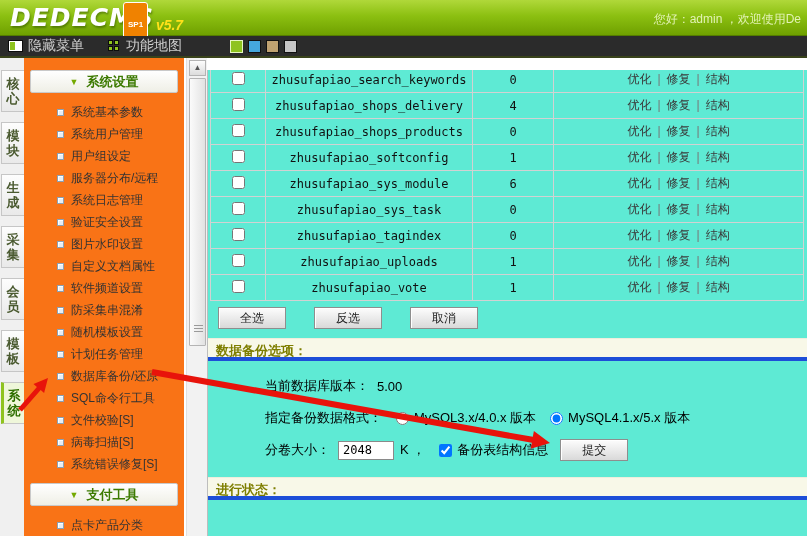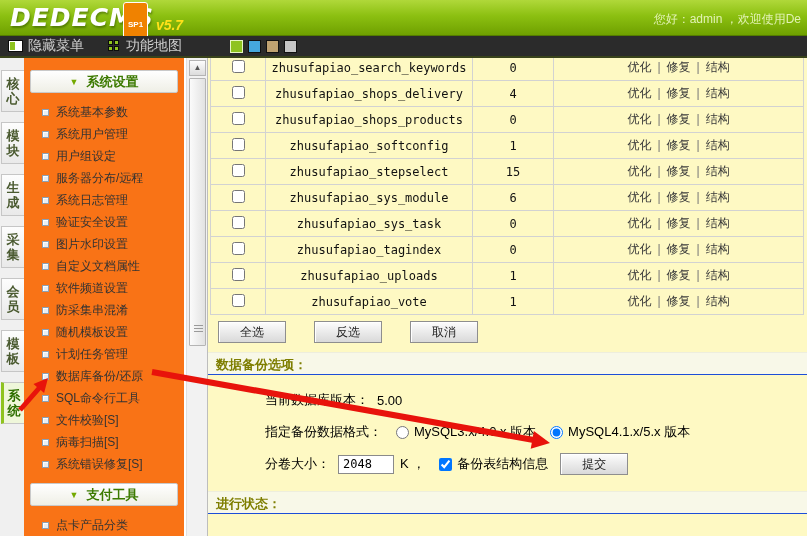--- a/index.html
+++ b/index.html
@@ -46,62 +46,62 @@
 
   
   .menu { position:absolute; left:24px; top:58px; width:160px; bottom:0;
           background:#f97316; padding-top:12px; overflow:hidden; }
   .menu-section-header { margin:0 6px 8px 6px; height:23px; line-height:21px;
           border:1px solid #c9c9c9; border-radius:2px;
           background:linear-gradient(#ffffff,#efefe6); text-align:center;
           color:#3c7a00; font-weight:bold; font-size:13px; cursor:pointer; }
   .menu-section-header .arr { color:#74a900; font-size:9px; margin-right:8px; vertical-align:1px; }
   .menu ul { list-style:none; }
-  .menu li { height:22px; line-height:22px; padding-left:18px; font-size:12px;
+  .menu li { height:22px; line-height:22px; padding-left:33px; font-size:12px;
              color:#333; cursor:pointer; white-space:nowrap; }
   .menu li .bullet { display:inline-block; width:7px; height:7px; margin-right:7px;
              background:#e9eef4; border:1px solid #8ca0b4;
              box-shadow:inset 1px 1px 0 #fff; vertical-align:0; }
   .menu .sec2 { margin-top:8px; }
 
   
   .vscroll { position:absolute; left:186px; top:58px; width:21px; bottom:0;
              background:#f2f2f2; border-left:1px solid #e0e0e0; }
   .vscroll .btn-up { position:absolute; left:2px; top:2px; width:17px; height:16px;
              background:linear-gradient(#fdfdfd,#dcdcdc); border:1px solid #b4b4b4;
              color:#555; font-size:8px; text-align:center; line-height:14px; cursor:pointer; }
   .vscroll .thumb { position:absolute; left:2px; top:20px; width:17px; height:268px;
              background:linear-gradient(90deg,#fbfbfb,#e2e2e2); border:1px solid #b4b4b4;
              border-radius:1px; cursor:pointer; }
   .vscroll .grip { position:absolute; left:4px; bottom:12px; width:9px; height:8px;
              background:repeating-linear-gradient(#9a9a9a 0 1px, transparent 1px 3px); }
 
   
-  .main { position:absolute; left:207px; top:58px; width:600px; bottom:0;
-          background:#fef9c3; border-left:1px solid #bdbdbd; overflow:hidden; }
+  .main { position:absolute; left:207px; top:70px; width:600px; bottom:0;
+          background:#5eead4; border-left:1px solid #bdbdbd; overflow:hidden; }
 
   table.dbtable { border-collapse:collapse; width:594px; margin:-4px 0 0 2px;
           table-layout:fixed; }
   table.dbtable td { border:1px solid #d2d2d2; height:26px; text-align:center;
           font-size:12px; color:#111; }
   td.c-check { width:55px; }
   td.c-name  { width:207px; font-family:"DejaVu Sans Mono","Liberation Mono",monospace; }
   td.c-count { width:81px;  font-family:"DejaVu Sans Mono","Liberation Mono",monospace; }
   td.c-ops   { font-size:13px; }
   td.c-ops a { color:#3a3a3a; text-decoration:none; cursor:pointer; }
   td.c-ops .sep { color:#777; margin:0 6px; }
 
   .btn-row { margin:6px 0 9px 10px; display:flex; gap:28px; }
   .push-btn { min-width:40px; height:22px; padding:0 21px; font-size:12px; color:#222;
           background:linear-gradient(#fdfdfd,#d9d9d9); border:1px solid #8e8e8e;
           box-shadow:inset 1px 1px 0 #fff; cursor:pointer;
           font-family:"Liberation Sans",sans-serif; }
 
   .bar-header { height:23px; line-height:23px; background:#f8f8e8;
-          border-top:1px solid #eeeedd; border-bottom:1px solid #1d4ed8;
+          border-top:1px solid #eeeedd; border-bottom:4px solid #1d4ed8;
           color:#7e7e00; font-weight:bold; font-size:13px; padding-left:8px; }
 
   .form-area { font-size:13px; color:#000; }
   .form-line { padding-left:57px; display:flex; align-items:center; }
   .fl-1 { margin-top:16px; }
   .fl-2 { margin-top:14px; }
   .fl-3 { margin-top:12px; margin-bottom:16px; }
   .form-line input[type=radio], .form-line input[type=checkbox] { margin:0 5px 0 14px; }
   .vol-input { width:56px; height:19px; border:1px solid #8a8a8a; font-size:12px;
           padding-left:4px; margin-left:8px;
@@ -234,26 +234,20 @@
           <td class="c-ops"><a>优化</a><span class="sep">|</span><a>修复</a><span class="sep">|</span><a>结构</a></td>
         </tr>
         <tr>
           <td class="c-check"><input type="checkbox" style=""></td>
           <td class="c-name">zhusufapiao_softconfig</td>
           <td class="c-count">1</td>
           <td class="c-ops"><a>优化</a><span class="sep">|</span><a>修复</a><span class="sep">|</span><a>结构</a></td>
         </tr>
         <tr>
           <td class="c-check"><input type="checkbox" style=""></td>
-          <td class="c-name">zhusufapiao_stepselect</td>
-          <td class="c-count">15</td>
-          <td class="c-ops"><a>优化</a><span class="sep">|</span><a>修复</a><span class="sep">|</span><a>结构</a></td>
-        </tr>
-        <tr>
-          <td class="c-check"><input type="checkbox" style=""></td>
           <td class="c-name">zhusufapiao_sys_module</td>
           <td class="c-count">6</td>
           <td class="c-ops"><a>优化</a><span class="sep">|</span><a>修复</a><span class="sep">|</span><a>结构</a></td>
         </tr>
         <tr>
           <td class="c-check"><input type="checkbox" style=""></td>
           <td class="c-name">zhusufapiao_sys_task</td>
           <td class="c-count">0</td>
           <td class="c-ops"><a>优化</a><span class="sep">|</span><a>修复</a><span class="sep">|</span><a>结构</a></td>
         </tr>

